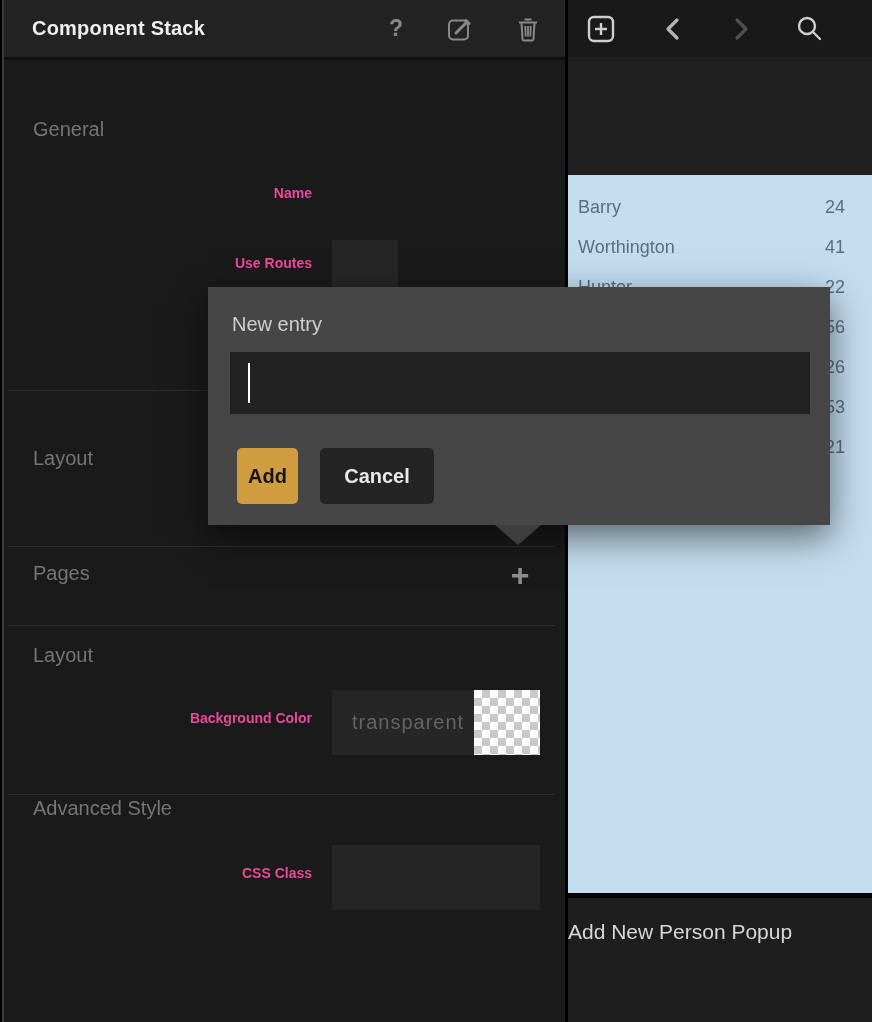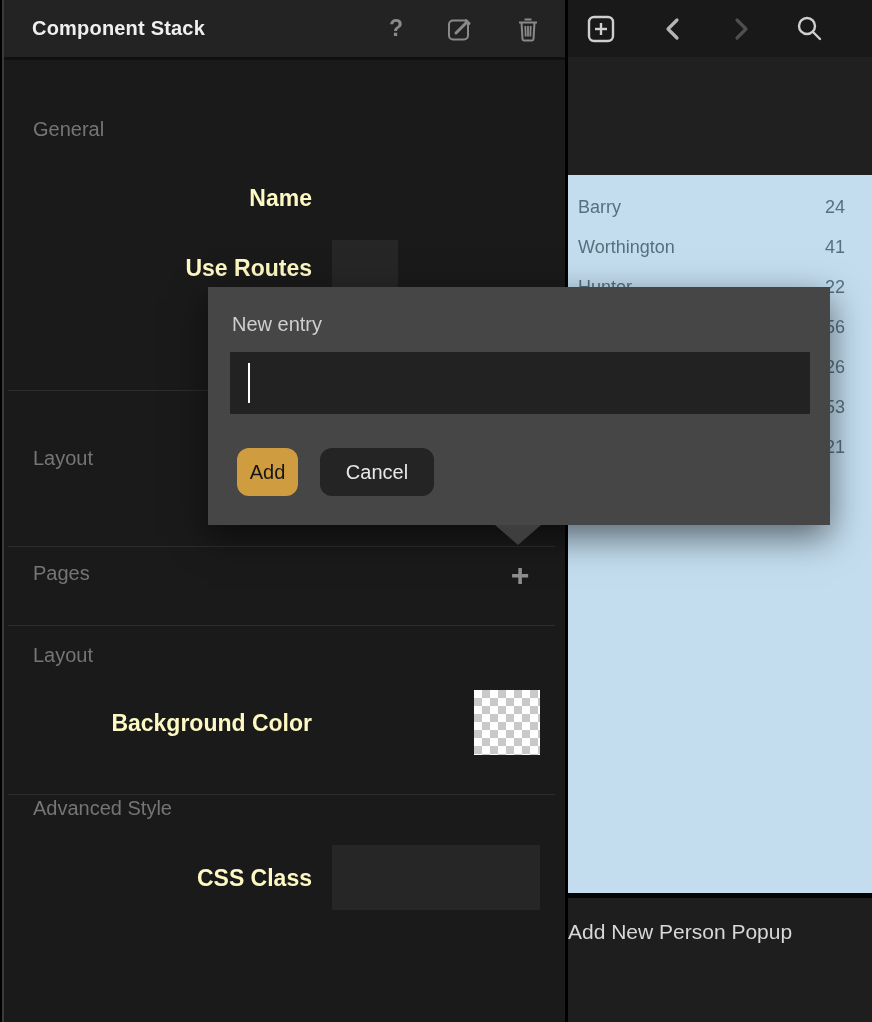--- a/index.html
+++ b/index.html
@@ -13,21 +13,21 @@
   .edge-black{position:absolute;left:0;top:0;width:2px;height:1022px;background:#000;z-index:6;}
   .edge-line{position:absolute;left:2px;top:0;width:2px;height:1022px;background:#3a3a3a;z-index:6;}
   .inspector-header{position:absolute;left:0;top:0;width:565px;height:57px;background:#232323;border-bottom:3px solid #101010;z-index:2;}
   .inspector-title{position:absolute;left:32px;top:0;line-height:57px;font-size:20px;color:#efefef;font-weight:600;letter-spacing:.2px;}
   .hdr-btn{position:absolute;top:0;width:36px;height:57px;display:flex;align-items:center;justify-content:center;cursor:pointer;}
   .hdr-help{left:378px;font-size:23px;font-weight:bold;color:#8a8a8a;}
   .hdr-edit{left:442px;}
   .hdr-trash{left:510px;}
   .section-label{position:absolute;left:33px;font-size:20px;color:#757575;}
   .divider{position:absolute;left:8px;width:547px;height:1px;background:#2d2d2d;}
-  .prop-label{position:absolute;left:10px;width:302px;text-align:right;font-size:23px;font-weight:600;color:#fef9c3;}
+  .prop-label{position:absolute;left:10px;width:302px;text-align:right;font-size:14px;font-weight:600;color:#ec4899;}
   .tb{position:absolute;background:#262626;border:none;}
   input.tb{color:#bdbdbd;font-size:19px;padding:0 0 0 20px;outline:none;font-family:"Liberation Sans",sans-serif;box-sizing:border-box;}
   input.tb::placeholder{color:#5f5f5f;opacity:1;}
   .checkbox{position:absolute;left:332px;top:240px;width:66px;height:66px;background:#262626;cursor:pointer;}
   .plus-glyph{position:absolute;left:502px;top:552px;width:36px;height:46px;display:flex;align-items:center;justify-content:center;
     font-size:32px;font-weight:bold;color:#8f8f8f;cursor:pointer;}
   .bgcolor-box{position:absolute;left:332px;top:690px;width:208px;height:65px;background:#262626;overflow:hidden;}
   .bgcolor-text{position:absolute;left:20px;top:0;width:122px;height:65px;line-height:65px;font-size:20px;letter-spacing:1px;
     color:#646464;white-space:nowrap;overflow:hidden;}
   .swatch{position:absolute;left:474px;top:690px;width:66px;height:65px;cursor:pointer;
@@ -44,22 +44,22 @@
   .list-row:first-child{margin-top:12px;}
   .footer-gap{position:absolute;left:0;top:893px;width:304px;height:5px;background:#050505;}
   .preview-footer{position:absolute;left:0;top:898px;width:304px;height:124px;background:#1e1e1e;}
   .footer-label{position:absolute;left:0;top:22px;width:304px;text-align:left;font-size:21px;color:#d8d8d8;}
   
   .modal{position:absolute;left:208px;top:287px;width:622px;height:238px;background:#464646;z-index:30;
     box-shadow:0 12px 34px rgba(0,0,0,.55);}
   .modal-title{position:absolute;left:24px;top:26px;font-size:20px;color:#cfcfcf;}
   .modal-input{position:absolute;left:22px;top:65px;width:580px;height:62px;background:#222222;cursor:text;}
   .caret{position:absolute;left:18px;top:11px;width:2px;height:40px;background:#fff;}
-  .btn{position:absolute;top:161px;height:48px;display:flex;align-items:center;justify-content:center;
-    font-size:20px;border:none;cursor:pointer;font-family:"Liberation Sans",sans-serif;border-radius:12px;}
+  .btn{position:absolute;top:161px;height:56px;display:flex;align-items:center;justify-content:center;
+    font-size:20px;border:none;cursor:pointer;font-family:"Liberation Sans",sans-serif;border-radius:5px;font-weight:bold;}
   .btn-add{left:29px;width:61px;background:#d09c40;color:#161616;}
   .btn-cancel{left:112px;width:114px;background:#242424;color:#e8e8e8;}
   .modal-pointer{position:absolute;left:287px;top:238px;width:0;height:0;
     border-left:23px solid transparent;border-right:23px solid transparent;border-top:20px solid #3e3e3e;}
   svg{display:block;}
 </style>
 </head>
 <body>
 
 <div class="inspector">
@@ -94,20 +94,23 @@
   <div class="section-label" style="top:410px;margin-top:37px;">Layout</div>
   <div class="prop-label" style="top:477px;">Clip</div>
 
   <div class="divider" style="top:546px;"></div>
   <div class="section-label" style="top:562px;">Pages</div>
   <div class="plus-glyph">+</div>
 
   <div class="divider" style="top:625px;"></div>
   <div class="section-label" style="top:644px;">Layout</div>
   <div class="prop-label" style="top:710px;">Background Color</div>
+  <div class="bgcolor-box">
+    <div class="bgcolor-text">transparent</div>
+  </div>
   <div class="swatch"></div>
 
   <div class="divider" style="top:794px;"></div>
   <div class="section-label" style="top:797px;">Advanced Style</div>
   <div class="prop-label" style="top:865px;">CSS Class</div>
   <input class="tb" style="left: 332px; top: 845px; width: 208px; height: 65px;" type="text">
 
   <div class="edge-black"></div>
   <div class="edge-line"></div>
 </div>

